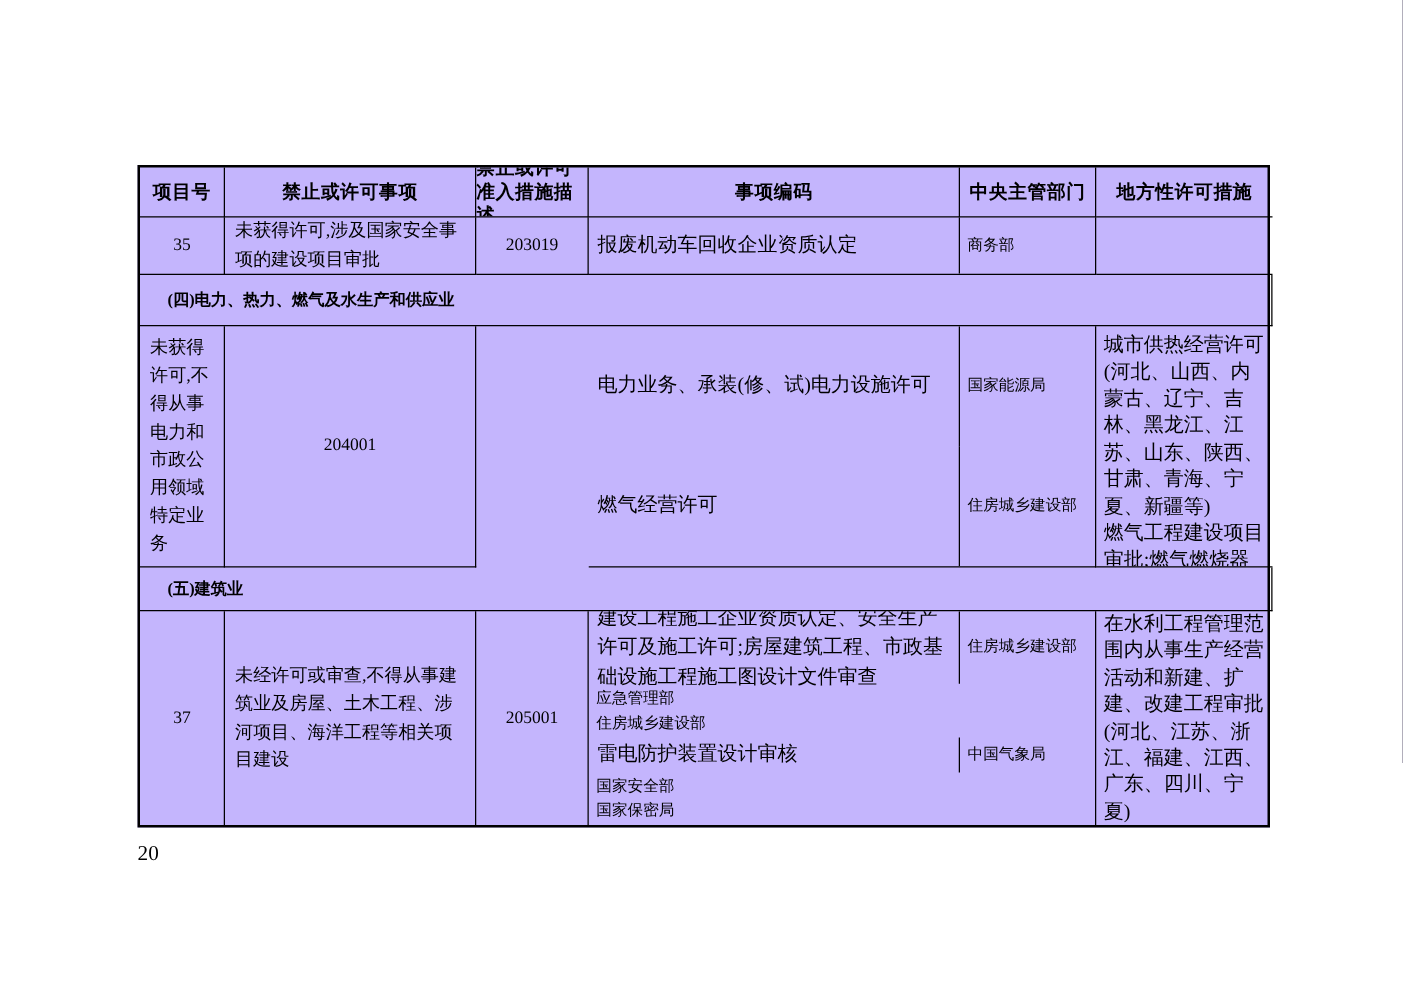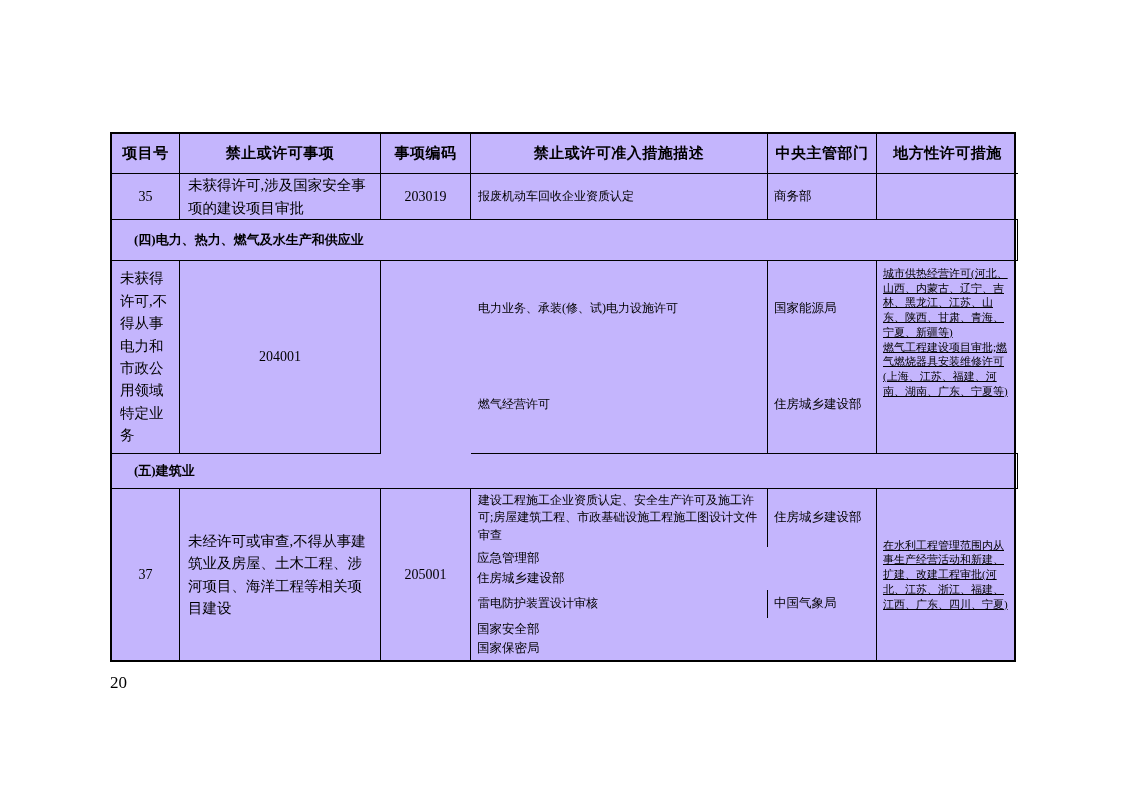--- a/index.html
+++ b/index.html
@@ -26,43 +26,43 @@
 
   .c-id { display:flex; align-items:center; justify-content:center; font-size:14px; }
   .c-matter { display:flex; align-items:center; padding:2px 8px;
               font-size:14.5px; line-height:1.55; }
   .c-code { display:flex; align-items:center; justify-content:center; font-size:14px; }
 
   .c-md { grid-column:4 / span 2; padding:0; display:flex; flex-direction:column; }
   .sub { display:flex; min-height:0; }
   .sub .m { width:297px; flex:0 0 297px; border-right:1px solid #000;
             padding:3px 7px; display:flex; align-items:center;
-            font-size:12px; line-height:1.45; }
+            font-size:16px; line-height:1.45; }
   .sub .d { flex:1; padding:3px 6px; display:flex; flex-direction:column;
             justify-content:center; font-size:12.5px; line-height:1.55; }
 
-  .c-local { padding:5px 6px; font-size:11px; line-height:1.34;text-decoration:underline; }
+  .c-local { padding:5px 6px; font-size:16px; line-height:1.34; }
   .c-local.center { display:flex; flex-direction:column; justify-content:center; }
 
   .f1 { flex:1; } .w58 { flex:58; } .w43 { flex:43; } .w28 { flex:28; } .w42 { flex:42; }
 
   .pageno { margin-top:11px; font-size:17px; }
 </style>
 </head>
 <body>
 
 <div class="page">
   <div class="content">
 
     <div class="tbl">
 
       <div class="cell hc">项目号</div>
       <div class="cell hc">禁止或许可事项</div>
+      <div class="cell hc">禁止或许可准入措施描述</div>
       <div class="cell hc">事项编码</div>
-      <div class="cell hc">禁止或许可准入措施描述</div>
       <div class="cell hc">中央主管部门</div>
       <div class="cell hc last-col">地方性许可措施</div>
 
       <div class="cell c-id">35</div>
       <div class="cell c-matter">未获得许可,涉及国家安全事项的建设项目审批</div>
       <div class="cell c-code">203019</div>
       <div class="cell c-md">
         <div class="sub f1">
           <div class="m">报废机动车回收企业资质认定</div>
           <div class="d">

